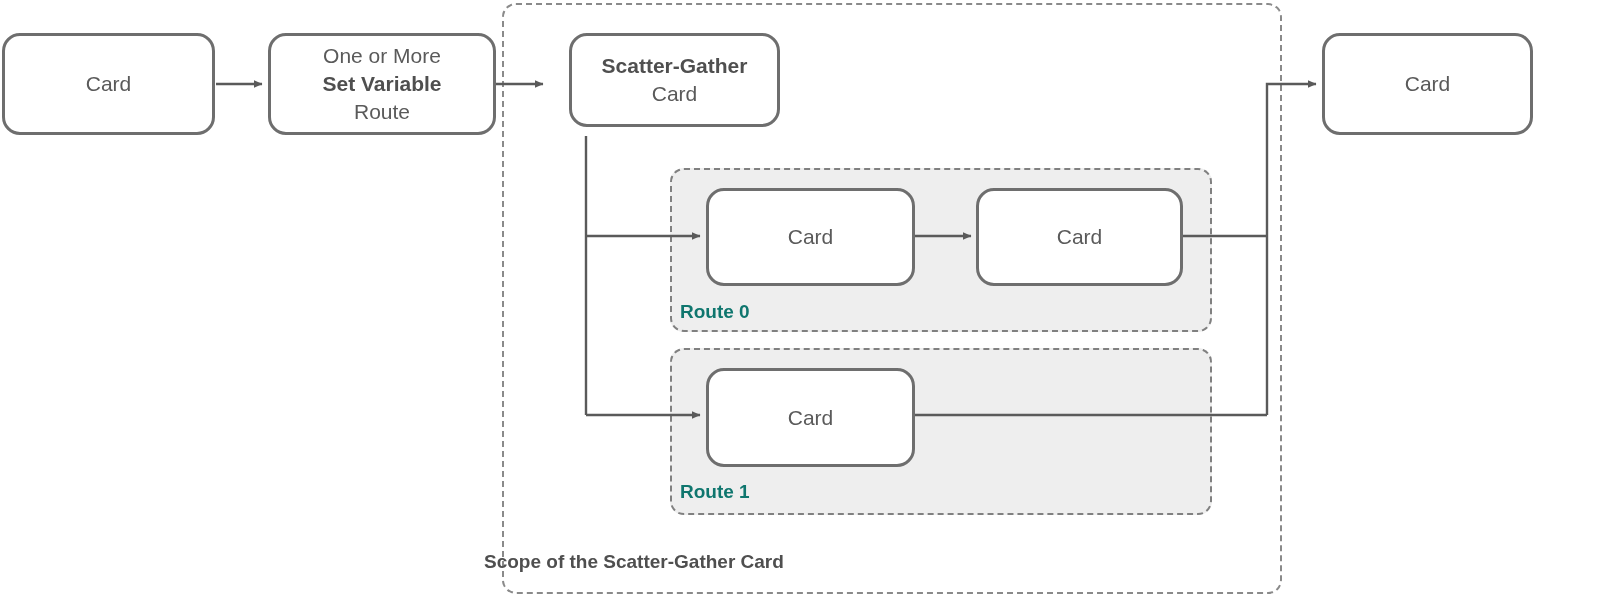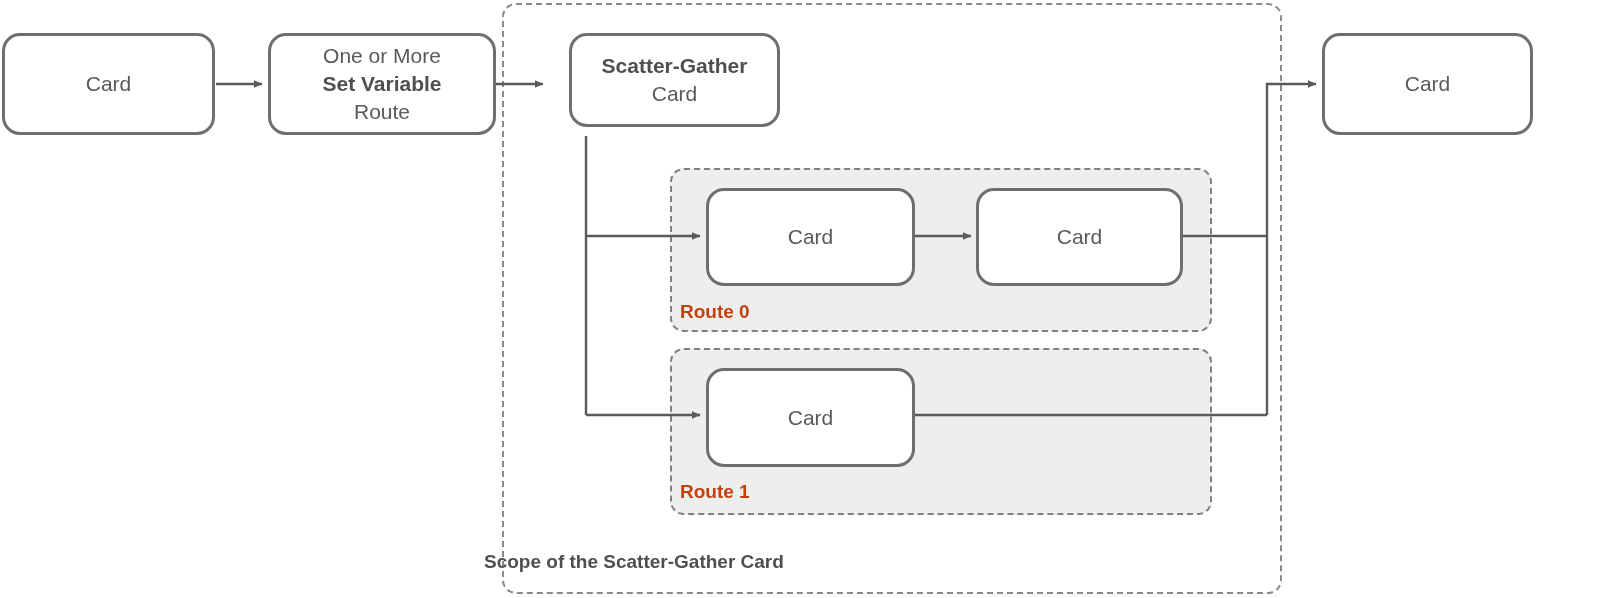--- a/index.html
+++ b/index.html
@@ -60,21 +60,21 @@
     position: absolute;
     box-sizing: border-box;
     border: 2px dashed #808080;
     border-radius: 14px;
     background: #eeeeee;
   }
   .route-label {
     position: absolute;
     font-size: 19px;
     font-weight: bold;
-    color: #c2410c;
+    color: #0f766e;
     white-space: nowrap;
   }
   .scope-label {
     position: absolute;
     font-size: 19px;
     font-weight: bold;
     color: #4f4f4f;
     white-space: nowrap;
   }
 </style>

